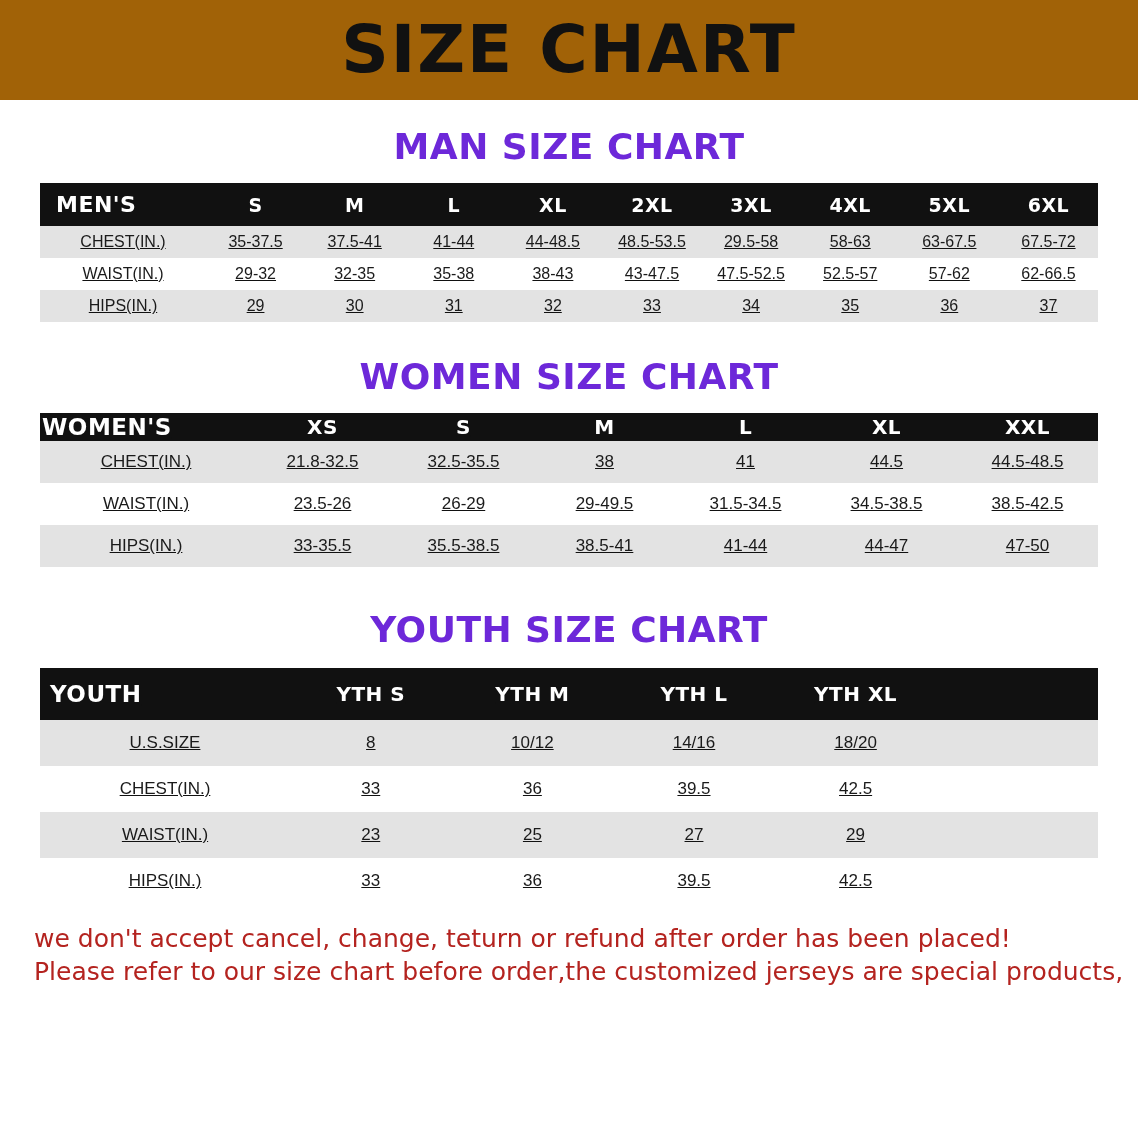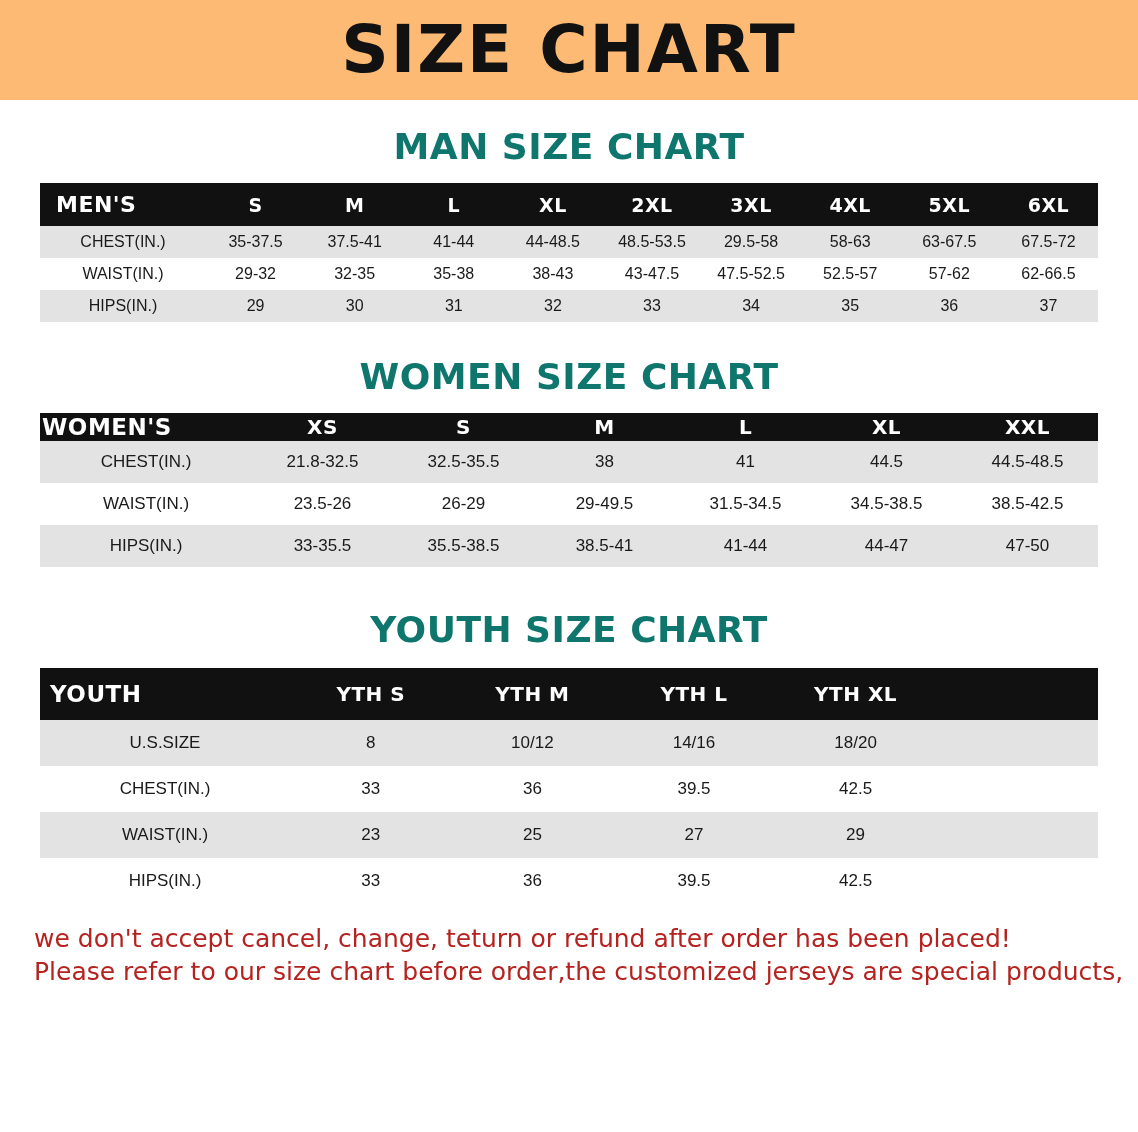--- a/index.html
+++ b/index.html
@@ -17,49 +17,50 @@
   .page {
     position: relative;
     width: 1138px;
     height: 1132px;
     background: #ffffff;
   }
 
   
   .banner {
     height: 100px;
-    background: #fdba74;
+    background: #a16207;
     display: flex;
     align-items: center;
     justify-content: center;
   }
   .banner-title {
     font-family: "DejaVu Sans", sans-serif;
     font-weight: bold;
     font-size: 66px;
     letter-spacing: 2px;
     color: #111111;
     line-height: 1;
   }
 
   
   .section-heading {
     text-align: center;
     font-family: "DejaVu Sans", sans-serif;
     font-weight: bold;
-    color: #0f766e;
+    color: #6d28d9;
     letter-spacing: 0.5px;
   }
   .h-man   { font-size: 36px; margin-top: 26px; margin-bottom: 16px; }
   .h-women { font-size: 36px; margin-top: 34px; margin-bottom: 16px; }
   .h-youth { font-size: 36px; margin-top: 42px; margin-bottom: 18px; }
 
   
   .table-wrap {
     margin: 0 40px;
+    text-decoration: underline;
   }
   table {
     width: 1058px;
     border-collapse: collapse;
     table-layout: fixed;
   }
   thead th {
     background: #111111;
     color: #ffffff;
     font-family: "DejaVu Sans", sans-serif;

